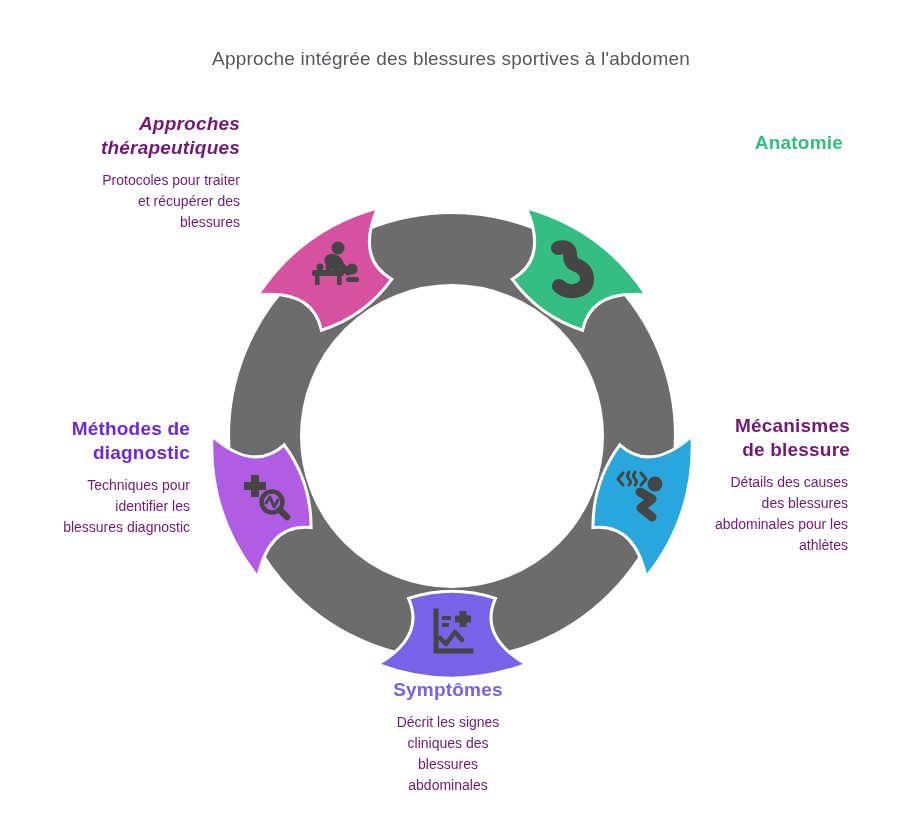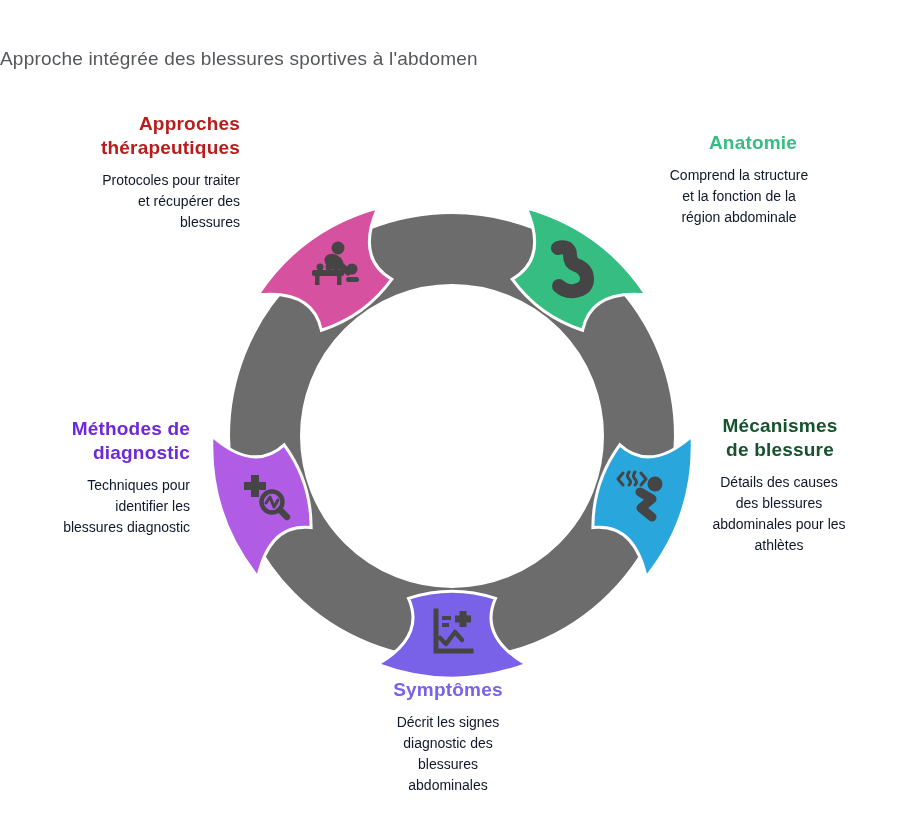--- a/index.html
+++ b/index.html
@@ -2,33 +2,33 @@
 <html><head>
 <meta charset="utf-8">
 <style>
   html,body{margin:0;padding:0;background:#ffffff;}
   .canvas{
     position:relative;width:902px;height:836px;overflow:hidden;
     font-family:"Liberation Sans",sans-serif;background:#ffffff;
   }
   .main-title{
     position:absolute;left:0;right:0;top:48px;
-    font-size:19px;font-weight:400;color:#55575c;
+    text-align:center;font-size:19px;font-weight:400;color:#55575c;
     letter-spacing:.2px;
   }
   .diagram-svg{position:absolute;left:0;top:0;}
   .label{position:absolute;}
   .label.right{text-align:right;}
-  .label.left{text-align:center;}
+  .label.left{text-align:right;}
   .label.center{text-align:center;}
   .sec-title{
     font-size:19px;line-height:24px;font-weight:700;letter-spacing:.2px;
   }
   .sec-desc{
-    margin-top:10px;font-size:14px;line-height:21px;color:#0f172a;
+    margin-top:10px;font-size:14px;line-height:21px;color:#701a75;
   }
   .label.right .sec-title,.label.right .sec-desc{margin-left:auto;}
   .label.center .sec-desc{margin-left:auto;margin-right:auto;}
 </style>
 </head>
 <body>
 
 <div class="canvas">
 
   <div class="main-title">Approche intégrée des blessures sportives à l'abdomen</div>
@@ -84,36 +84,35 @@
         <rect x="-21" y="6" width="4.5" height="9" fill="currentColor"></rect>
         <rect x="1" y="6" width="4.5" height="9" fill="currentColor"></rect>
         <circle cx="16" cy="-1" r="5.5" fill="currentColor"></circle>
         <rect x="10" y="7" width="13" height="5" rx="2.5" fill="currentColor"></rect>
       </g>
     </g>
   </svg>
 
   <div class="label left" style="left:663px;top:131px;width:180px;">
     <div class="sec-title" style="color: rgb(53, 189, 130);">Anatomie</div>
-    <div class="sec-desc" style="width:152px;">Comprend la structure et la fonction de la région abdominale</div>
   </div>
 
   <div class="label left" style="left:710px;top:414px;width:160px;">
-    <div class="sec-title" style="width: 140px; color: #14532d;">Mécanismes de blessure</div>
+    <div class="sec-title" style="width: 140px; color: #701a75;">Mécanismes de blessure</div>
     <div class="sec-desc" style="width:138px;">Détails des causes des blessures abdominales pour les athlètes</div>
   </div>
 
   <div class="label center" style="left:348px;top:678px;width:200px;">
     <div class="sec-title" style="color: rgb(122, 98, 232);">Symptômes</div>
-    <div class="sec-desc" style="width:124px;">Décrit les signes diagnostic des blessures abdominales</div>
+    <div class="sec-desc" style="width:124px;">Décrit les signes cliniques des blessures abdominales</div>
   </div>
 
   <div class="label right" style="right:712px;top:417px;width:200px;">
     <div class="sec-title" style="width: 150px; color: #6d28d9;">Méthodes de diagnostic</div>
     <div class="sec-desc" style="width:135px;">Techniques pour identifier les blessures diagnostic</div>
   </div>
 
   <div class="label right" style="right:662px;top:112px;width:210px;">
-    <div class="sec-title" style="width: 170px; color: #b91c1c;">Approches thérapeutiques</div>
+    <div class="sec-title" style="width: 170px; color: #701a75; font-style: italic;">Approches thérapeutiques</div>
     <div class="sec-desc" style="width:150px;">Protocoles pour traiter et récupérer des blessures</div>
   </div>
 
 </div>
 
 </body></html>

